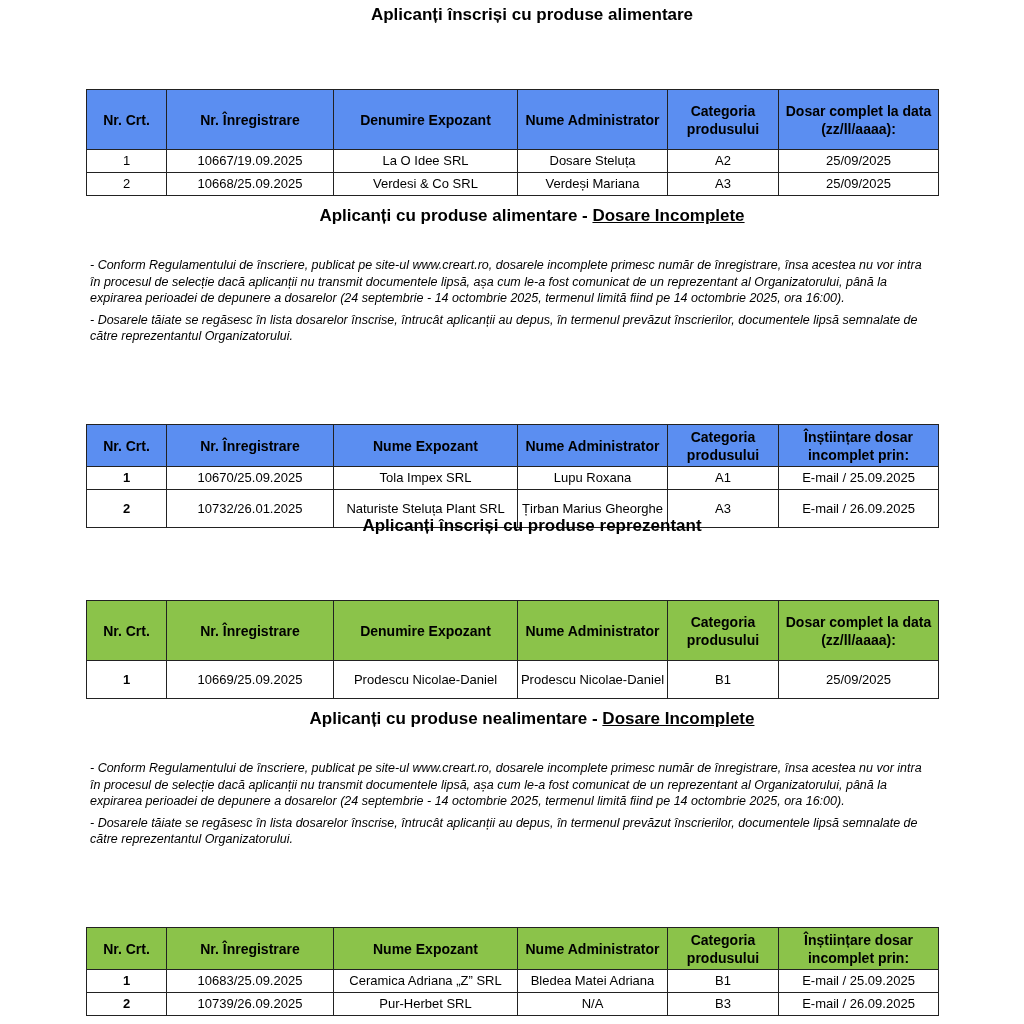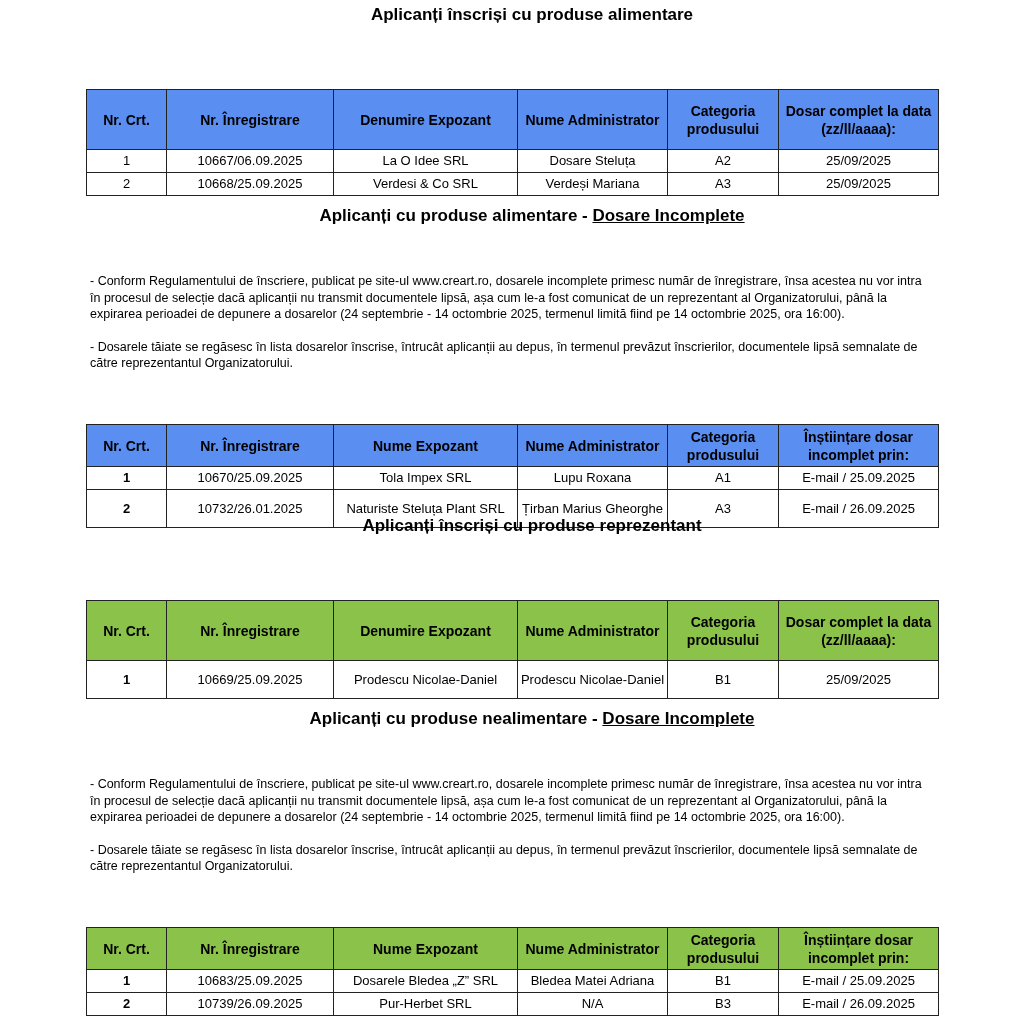--- a/index.html
+++ b/index.html
@@ -2,21 +2,21 @@
 <html><head>
 <meta charset="utf-8">
 <style>
   html, body { margin: 0; padding: 0; background: #ffffff; }
   body { width: 1024px; height: 1024px; position: relative; overflow: hidden;
          font-family: "Liberation Sans", sans-serif; color: #000; }
   .title { position: absolute; left: 0; width: 1024px; text-align: center;
            font-weight: bold; font-size: 17px; padding-left: 20px; }
   .title u { }
   .note { position: absolute; left: 90px; width: 840px; font-size: 12.5px; line-height: 16.5px; }
-  .note p { margin: 16px 0 5px 0; }
+  .note p { margin: 0 0 5px 0; font-style: italic; }
   table { position: absolute; left: 86px; border-collapse: collapse; width: 852px; table-layout: fixed; margin-top: 38px; }
   th, td { border: 1px solid #222; text-align: center; vertical-align: middle; padding: 0 2px; }
   th { font-weight: bold; font-size: 14px; line-height: 18px; }
   td { font-size: 13px; line-height: 16px; }
   .blue th { background: #5b8ef1; }
   .green th { background: #8bc34a; }
   td.b { font-weight: bold; }
   col.c1 { width: 80px; } col.c2 { width: 167px; } col.c3 { width: 184px; }
   col.c4 { width: 150px; } col.c5 { width: 111px; } col.c6 { width: 160px; }
 </style>
@@ -37,21 +37,21 @@
       <tr style="height:60px;">
     <th>Nr. Crt.</th>
     <th>Nr. Înregistrare</th>
     <th>Denumire Expozant</th>
     <th>Nume Administrator</th>
     <th>Categoria produsului</th>
     <th><span>Dosar complet la data</span><br><span>(zz/ll/aaaa):</span></th>
   </tr>
   <tr style="height:23px;">
     <td>1</td>
-    <td>10667/06.09.2025</td>
+    <td>10667/19.09.2025</td>
     <td>La O Idee SRL</td>
     <td>Dosare Steluța</td>
     <td>A2</td>
     <td>25/09/2025</td>
   </tr>
   <tr style="height:23px;">
     <td>2</td>
     <td>10668/25.09.2025</td>
     <td>Verdesi &amp; Co SRL</td>
     <td>Verdeși Mariana</td>
@@ -156,21 +156,21 @@
     <th>Nr. Crt.</th>
     <th>Nr. Înregistrare</th>
     <th>Nume Expozant</th>
     <th>Nume Administrator</th>
     <th>Categoria produsului</th>
     <th>Înștiințare dosar incomplet prin:</th>
   </tr>
   <tr style="height:23px;">
     <td class="b">1</td>
     <td>10683/25.09.2025</td>
-    <td>Dosarele Bledea „Z” SRL</td>
+    <td>Ceramica Adriana „Z” SRL</td>
     <td>Bledea Matei Adriana</td>
     <td>B1</td>
     <td>E-mail / 25.09.2025</td>
   </tr>
   <tr style="height:23px;">
     <td class="b">2</td>
     <td>10739/26.09.2025</td>
     <td>Pur-Herbet SRL</td>
     <td>N/A</td>
     <td>B3</td>

